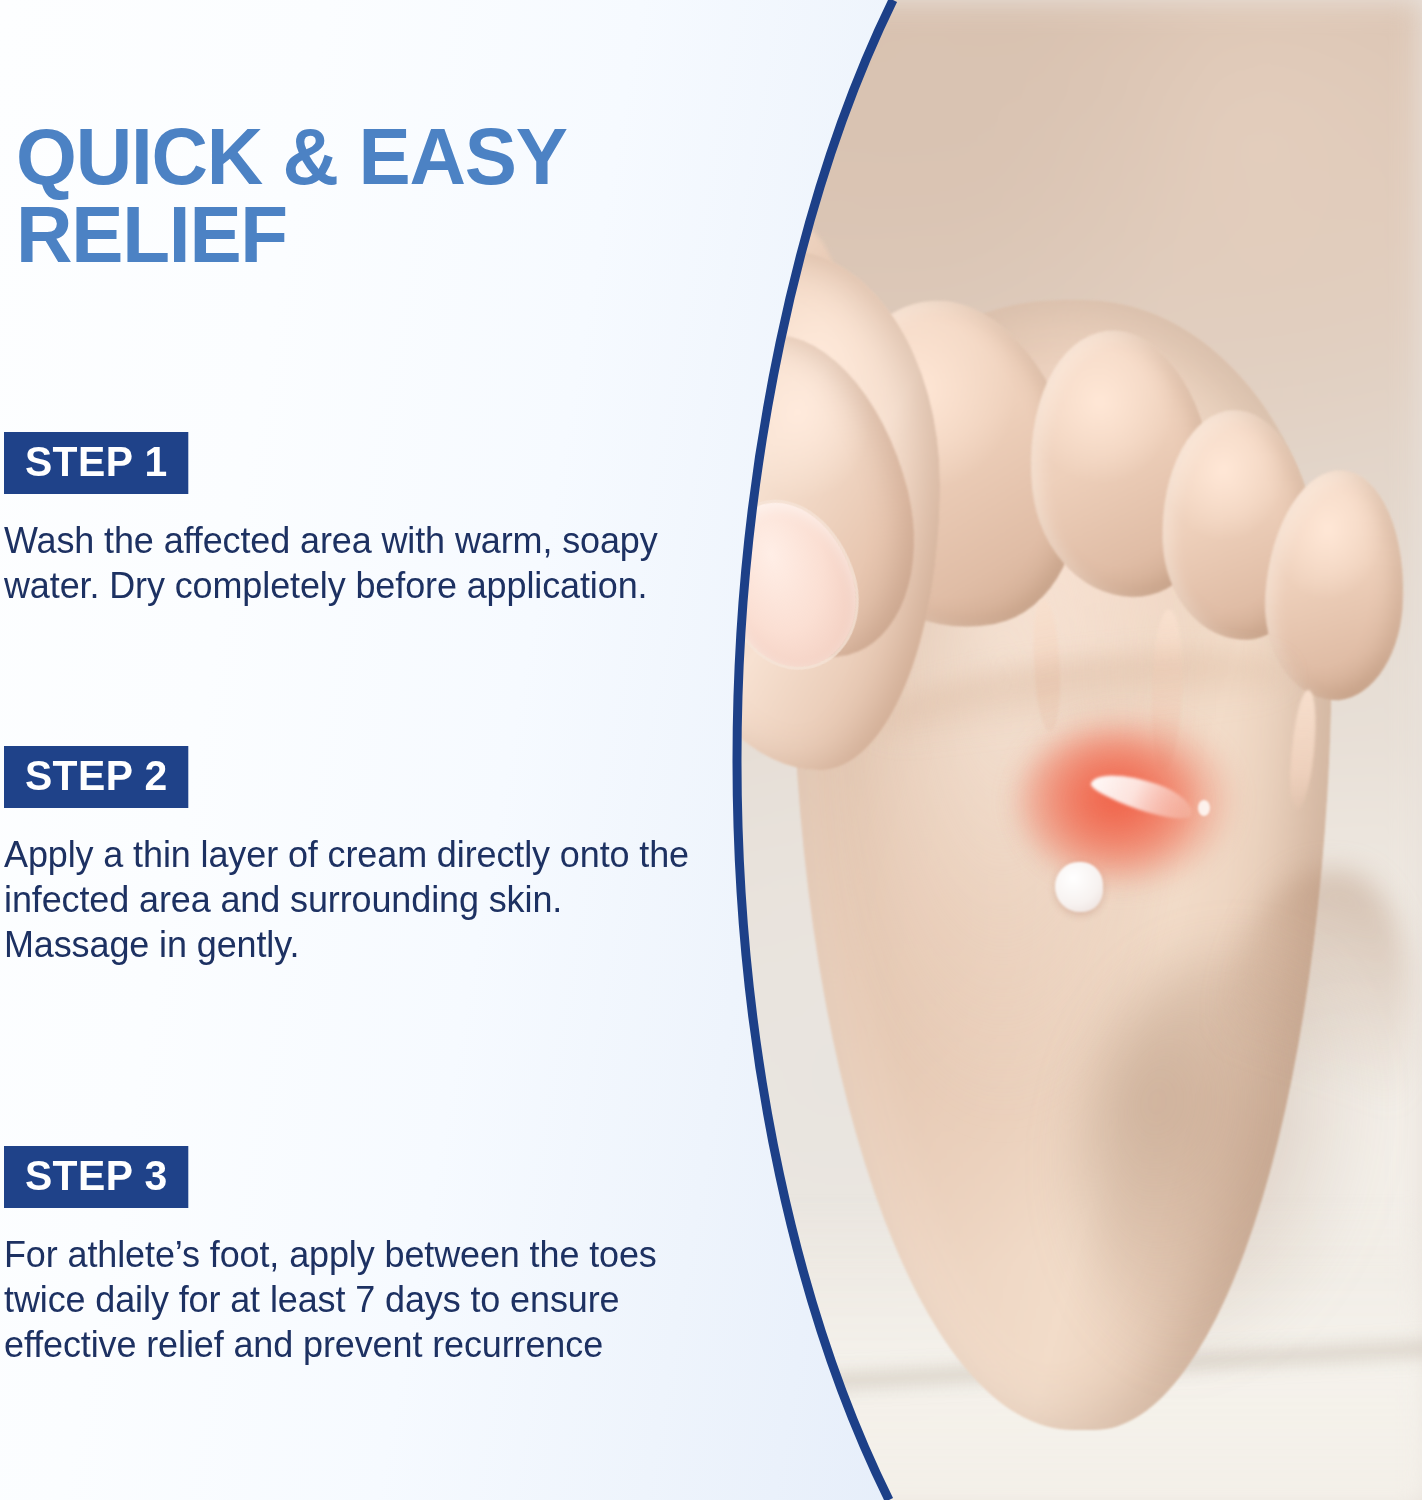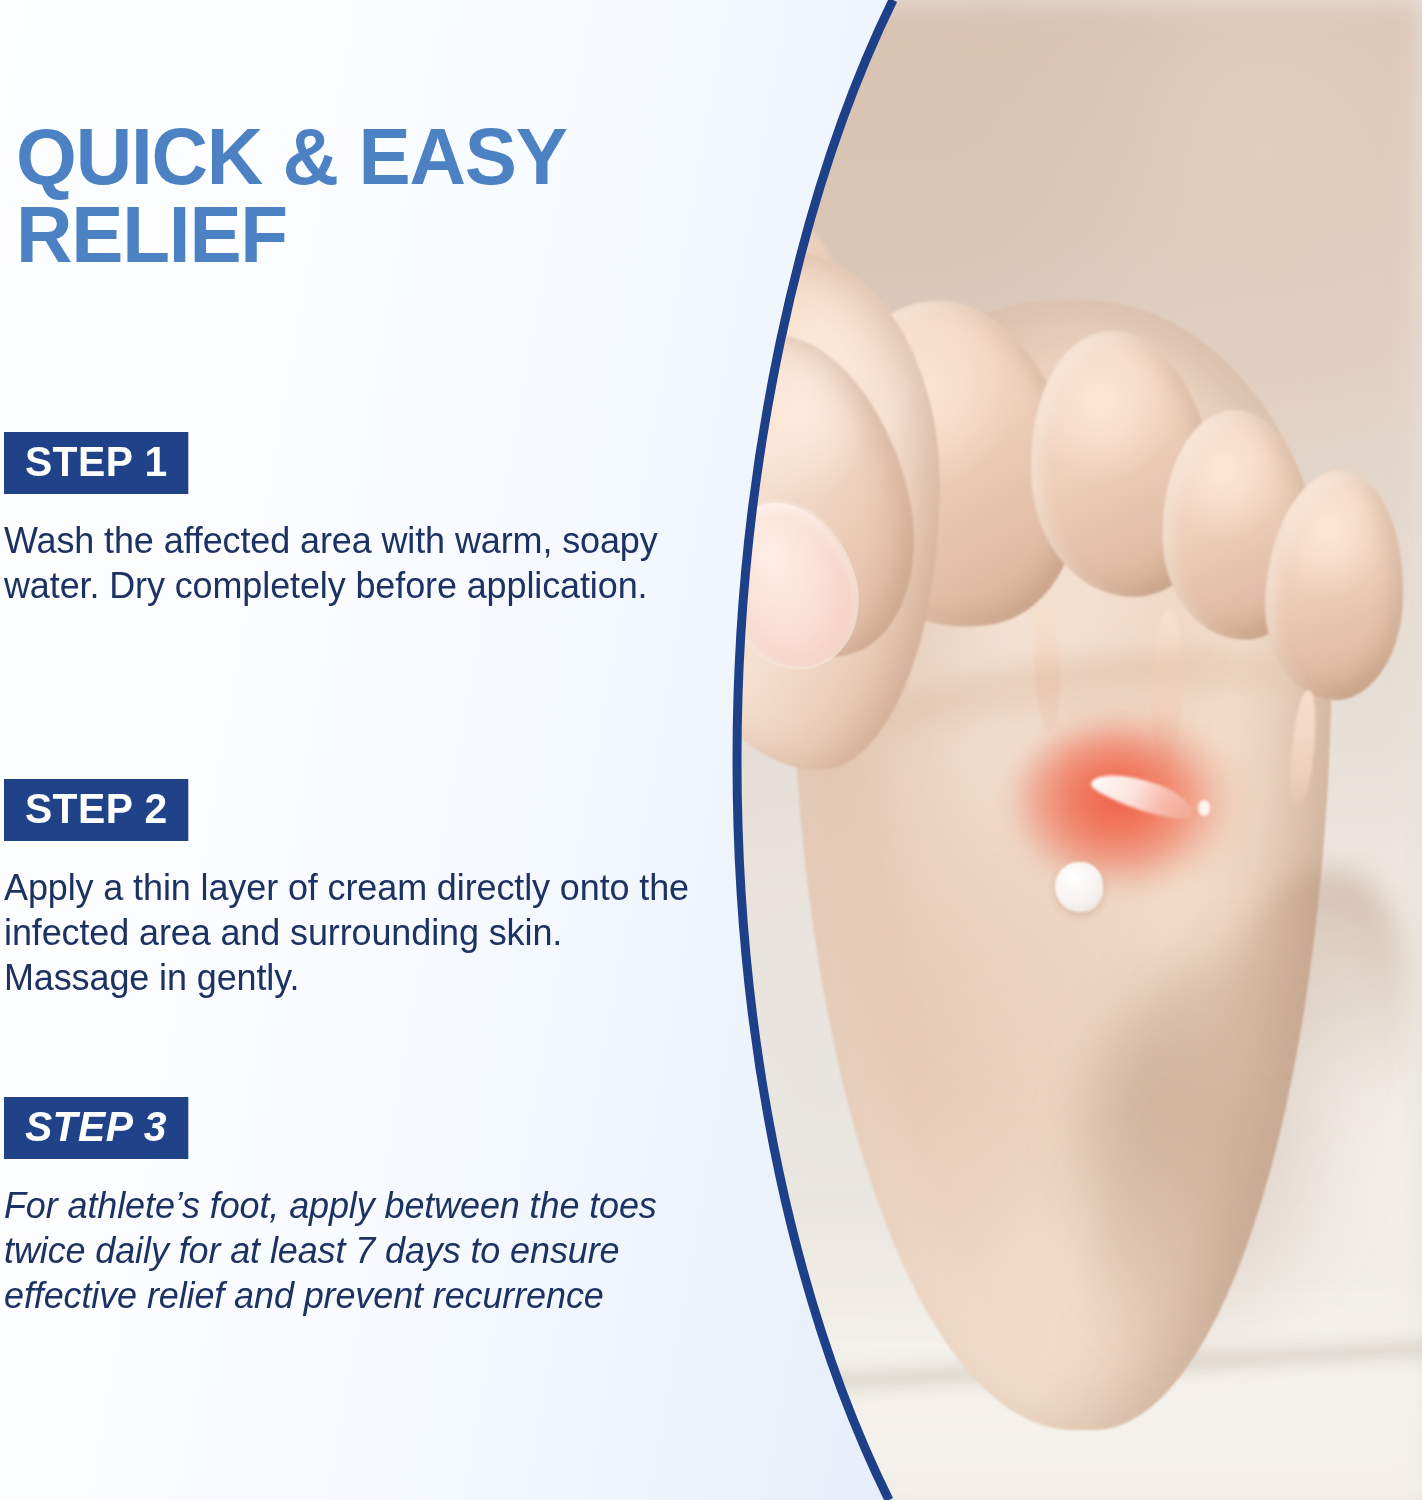--- a/index.html
+++ b/index.html
@@ -40,22 +40,22 @@
     letter-spacing:-1.2px;
     font-stretch:condensed;
     transform:scaleX(0.99);
     transform-origin:left top;
   }
 
   .steps { position:absolute; left:0; top:0; width:760px; }
 
   .step { position:absolute; left:4px; width:740px; }
   .step-1 { top:432px; }
-  .step-2 { top:779px; }
-  .step-3 { top:1097px;font-style:italic; }
+  .step-2 { top:746px; }
+  .step-3 { top:1146px; }
 
   .badge {
     display:inline-block;
     background:#1f4289;
     color:#ffffff;
     font-weight:bold;
     font-size:43px;
     letter-spacing:0.5px;
     padding:8px 22px 11px 22px;
     line-height:1.0;

